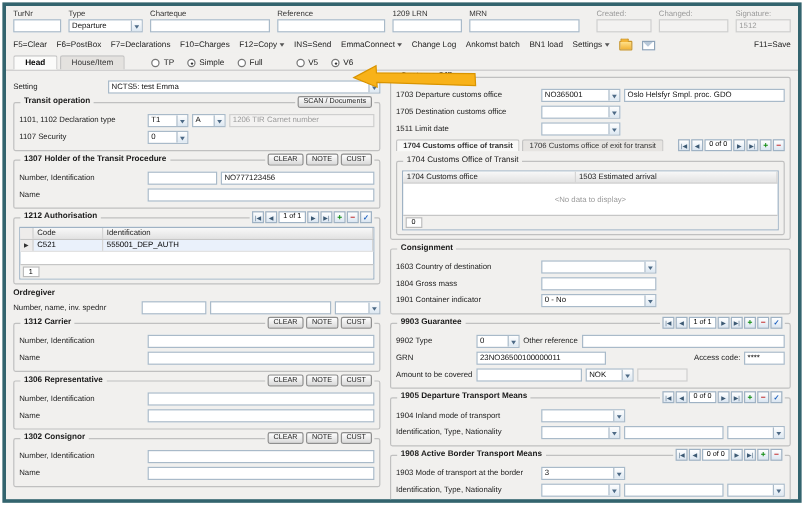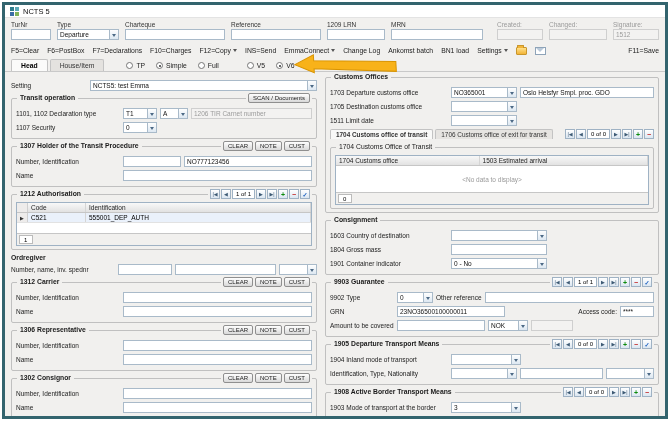--- a/index.html
+++ b/index.html
@@ -85,29 +85,20 @@
 
   .arrow-annot { position:absolute; left:293px; top:51px; width:106px; height:30px; z-index:60; pointer-events:none; }
 
   .appicon { width:9px; height:9px; flex-shrink:0; }
 </style>
 </head>
 <body>
 
 <div class="window">
 
-  <div class="titlebar">
-    <svg class="appicon" viewBox="0 0 9 9">
-      <rect x="0" y="0" width="4" height="4" fill="#2e7d8c"></rect>
-      <rect x="5" y="0" width="4" height="4" fill="#5aa7b5"></rect>
-      <rect x="0" y="5" width="4" height="4" fill="#3b6ea5"></rect>
-      <rect x="5" y="5" width="4" height="4" fill="#7fb25a"></rect>
-    </svg>
-    <span>NCTS 5</span>
-  </div>
 
   <div class="hdr">
     <div class="hcol" style="width:40px">
       <span class="hlbl">TurNr</span>
       <div class="fld"></div>
     </div>
     <div class="hcol" style="width:62px">
       <span class="hlbl">Type</span>
       <div class="combo">
         <span class="val">Departure</span>

